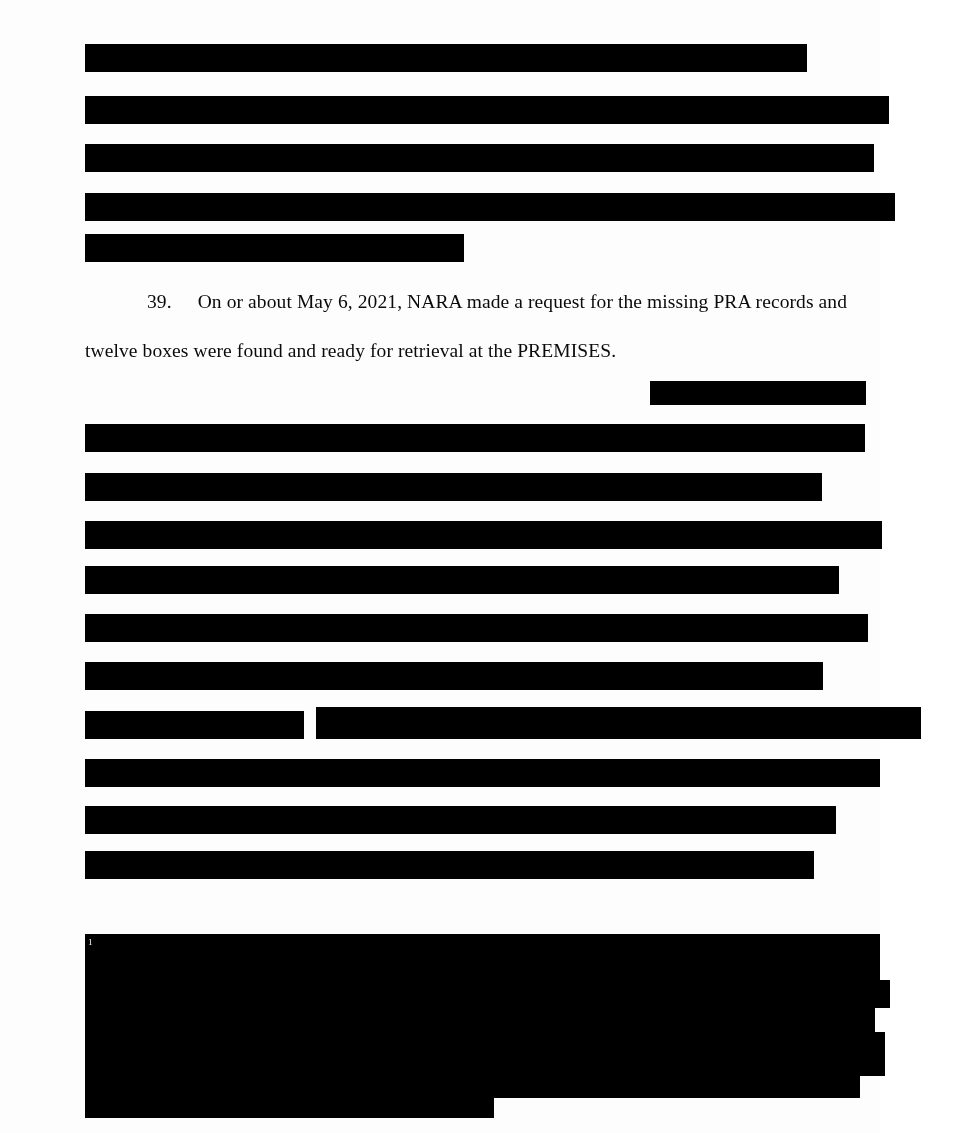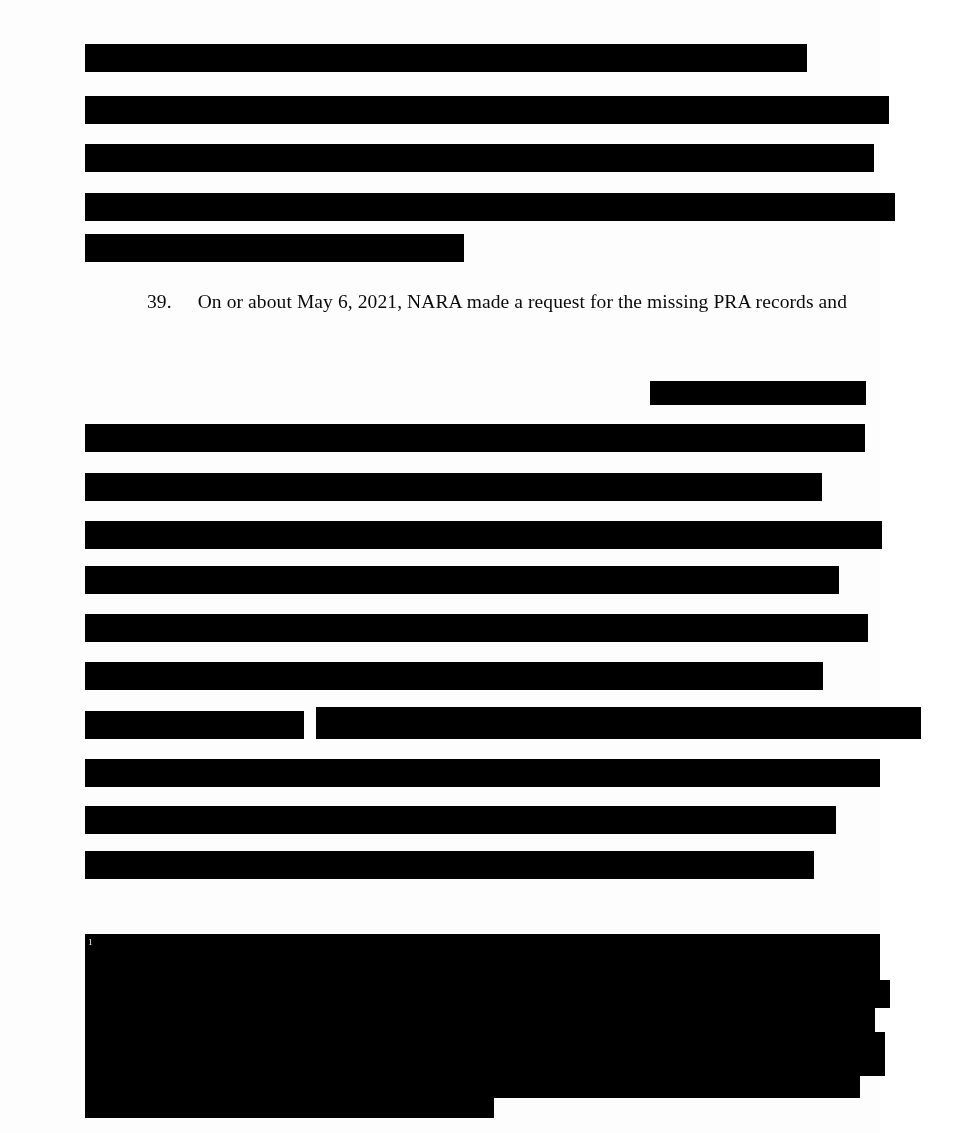--- a/index.html
+++ b/index.html
@@ -76,20 +76,21 @@
   <div>
     <div class="redaction" style="left:85px; top:44px; width:722px; height:28px;"></div>
     <div class="redaction" style="left:85px; top:96px; width:804px; height:28px;"></div>
     <div class="redaction" style="left:85px; top:144px; width:789px; height:28px;"></div>
     <div class="redaction" style="left:85px; top:193px; width:810px; height:28px;"></div>
     <div class="redaction" style="left:85px; top:234px; width:379px; height:28px;"></div>
   </div>
 
   <div class="para">
     <div class="line"><span class="indent"></span><span>39.</span><span class="numgap"></span><span>On or about May 6, 2021, NARA made a request for the missing PRA records and</span></div>
+    <div class="line"><span>twelve boxes were found and ready for retrieval at the PREMISES.</span></div>
   </div>
 
   <div class="inline-red"></div>
 
   <div>
     <div class="redaction" style="left:85px; top:424px; width:780px; height:28px;"></div>
     <div class="redaction" style="left:85px; top:473px; width:737px; height:28px;"></div>
     <div class="redaction" style="left:85px; top:521px; width:797px; height:28px;"></div>
     <div class="redaction" style="left:85px; top:566px; width:754px; height:28px;"></div>
     <div class="redaction" style="left:85px; top:614px; width:783px; height:28px;"></div>

